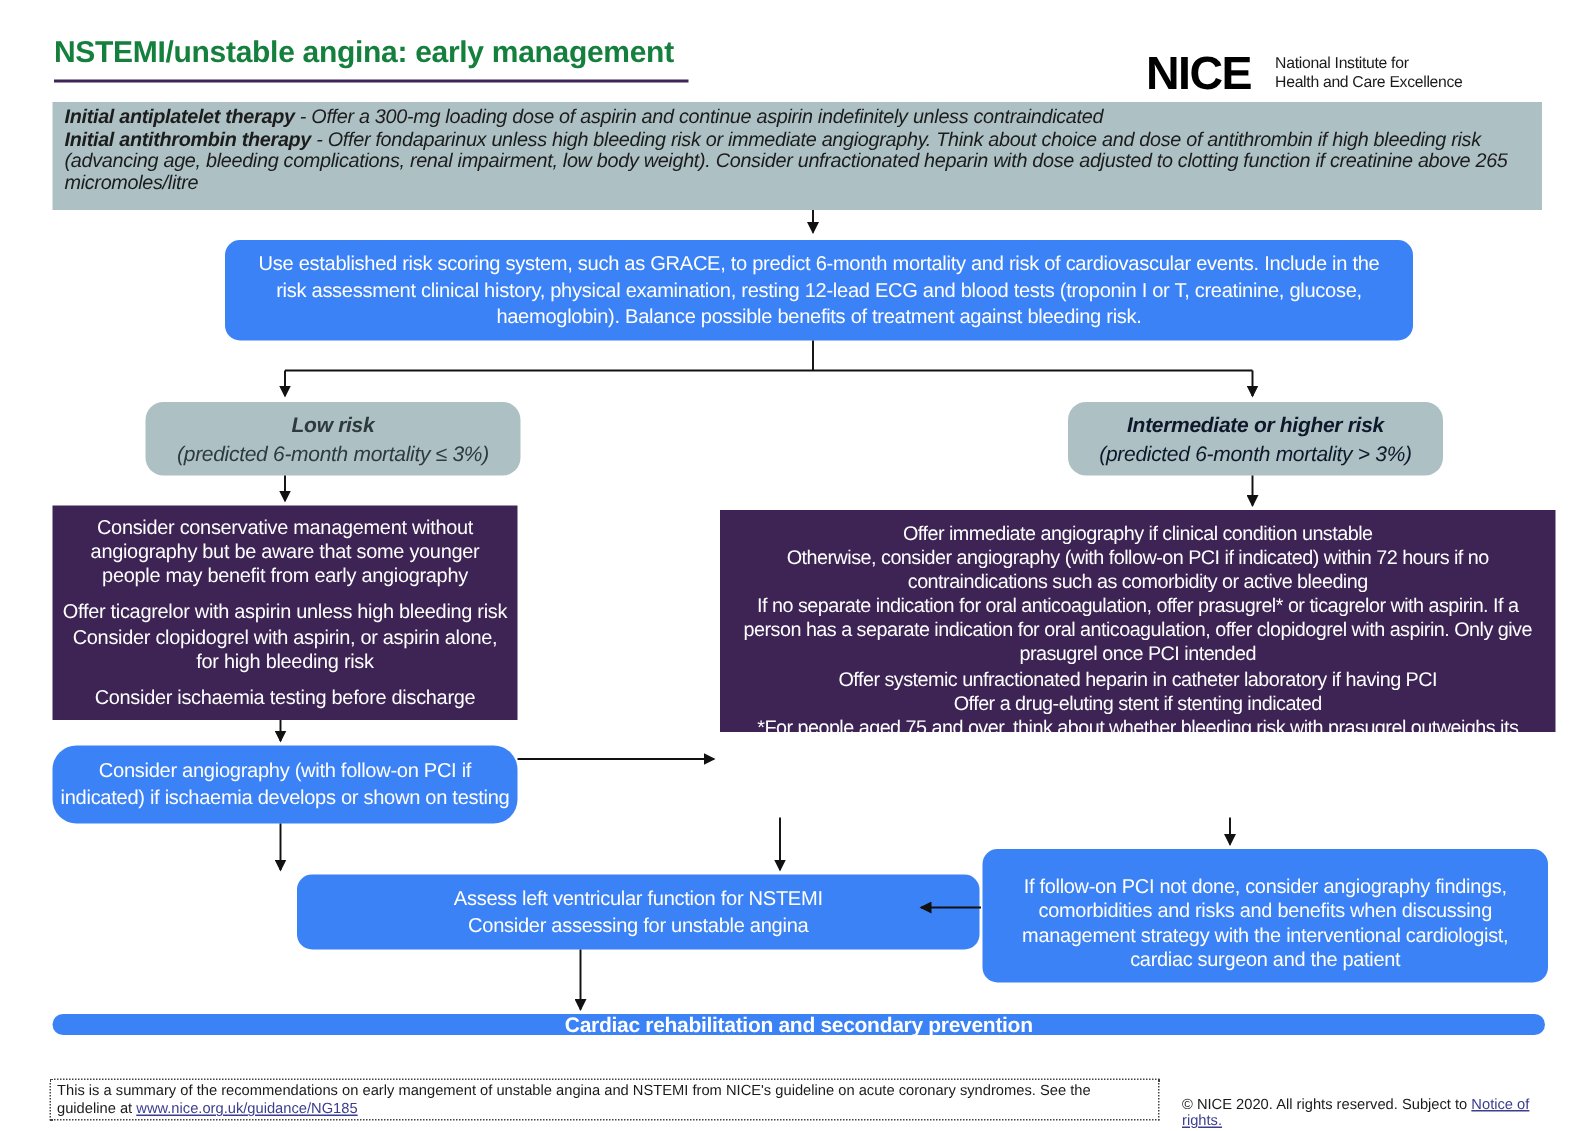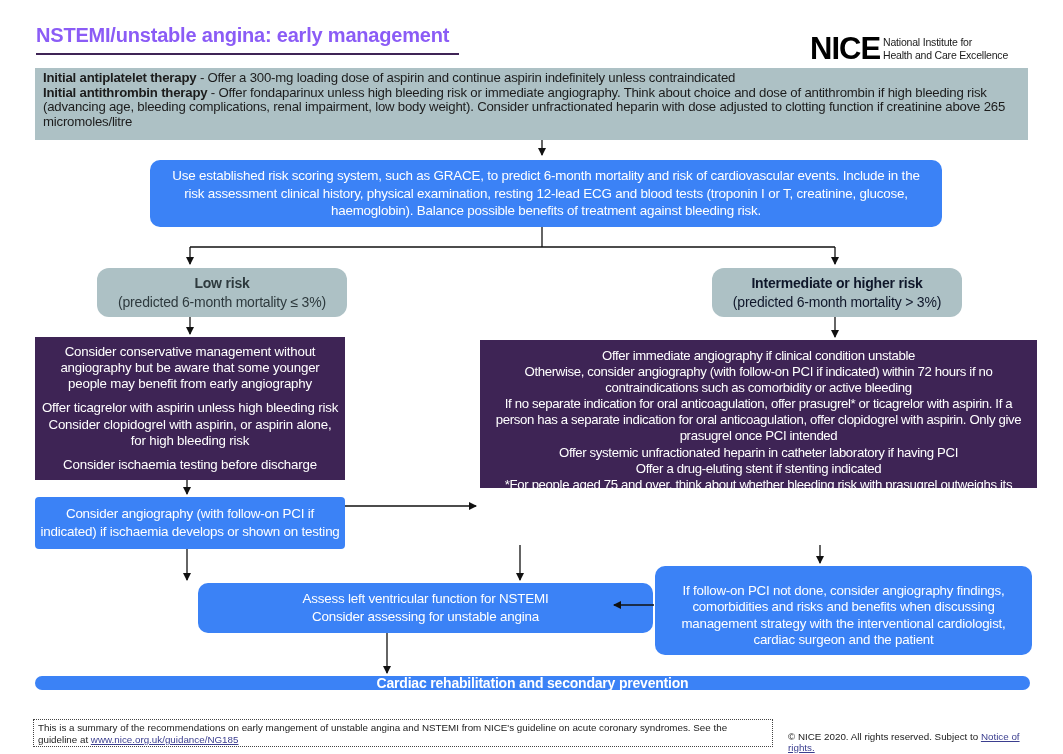--- a/index.html
+++ b/index.html
@@ -1,44 +1,44 @@
 <!DOCTYPE html>
 <html><head>
 <meta charset="utf-8">
 <style>
   html,body{margin:0;padding:0;background:#ffffff;}
   body{font-family:"Liberation Sans", sans-serif;}
   .page{position:relative;width:1063px;height:754px;background:#fff;overflow:hidden;letter-spacing:-0.2px;}
 
   
-  .title{position:absolute;left:36px;top:24px;margin:0;font-size:20px;font-weight:bold;color:#8b5cf6;
+  .title{position:absolute;left:36px;top:24px;margin:0;font-size:20px;font-weight:bold;color:#15803d;
          border-bottom:2px solid #3f2456;padding:0 10px 6px 0;display:inline-block;}
-  .logo{position:absolute;left:810px;top:33px;display:flex;align-items:center;gap:3px;}
+  .logo{position:absolute;left:764px;top:33px;display:flex;align-items:center;gap:16px;}
   .logo .brand{font-size:31px;font-weight:800;color:#000;letter-spacing:-1px;line-height:1;}
   .logo .tag{font-size:10.5px;color:#1a1a1a;line-height:1.2;letter-spacing:-0.2px;}
 
   
   .bx{position:absolute;box-sizing:border-box;}
-  .light{background:#adc1c5;color:#1c1c1c;}
+  .light{background:#adc1c5;color:#1c1c1c;font-style:italic;}
   .teal{background:#3b82f6;color:#ffffff;}
   .purple{background:#3e2455;color:#ffffff;}
   .center{text-align:center;}
 
   .box-initial{left:35px;top:68px;width:993px;height:72px;font-size:13.2px;line-height:1.1;padding:3px 8px;}
   .box-risk{left:150px;top:160px;width:792px;height:67px;border-radius:10px;font-size:13.4px;line-height:1.3;
             padding:7px 16px;display:flex;align-items:center;justify-content:center;}
   .box-lowrisk{left:97px;top:268px;width:250px;height:49px;border-radius:12px;font-size:14px;line-height:1.3;
                color:#2e3a3e;display:flex;flex-direction:column;align-items:center;justify-content:center;}
   .box-interrisk{left:712px;top:268px;width:250px;height:49px;border-radius:12px;font-size:14px;line-height:1.3;
                color:#0f172a;display:flex;flex-direction:column;align-items:center;justify-content:center;}
   .box-lowmgmt{left:35px;top:337px;width:310px;height:143px;font-size:13.3px;line-height:1.22;
                padding:7px 6px;display:flex;flex-direction:column;justify-content:space-between;}
   .box-himgmt{left:480px;top:340px;width:557px;height:148px;font-size:13.2px;line-height:1.22;
               padding:8px 10px;display:flex;flex-direction:column;justify-content:space-between;letter-spacing:-0.35px;}
-  .box-considerangio{left:35px;top:497px;width:310px;height:52px;border-radius:4px;font-size:13.4px;line-height:1.35;
+  .box-considerangio{left:35px;top:497px;width:310px;height:52px;border-radius:16px;font-size:13.4px;line-height:1.35;
               padding:5px 4px;display:flex;align-items:center;justify-content:center;}
   .box-assess{left:155px;top:583px;width:455px;height:50px;border-radius:10px;font-size:13.4px;line-height:1.35;
               display:flex;flex-direction:column;align-items:center;justify-content:center;margin-left:43px;}
   .box-pci{left:655px;top:566px;width:377px;height:89px;border-radius:10px;font-size:13.3px;line-height:1.25;
               padding:6px 8px;display:flex;align-items:flex-end;justify-content:center;}
   .box-rehab{left:35px;top:676px;width:995px;height:14px;border-radius:8px;font-size:14px;font-weight:bold;
               display:flex;align-items:center;justify-content:center;}
 
   .bold{font-weight:bold;}
 

